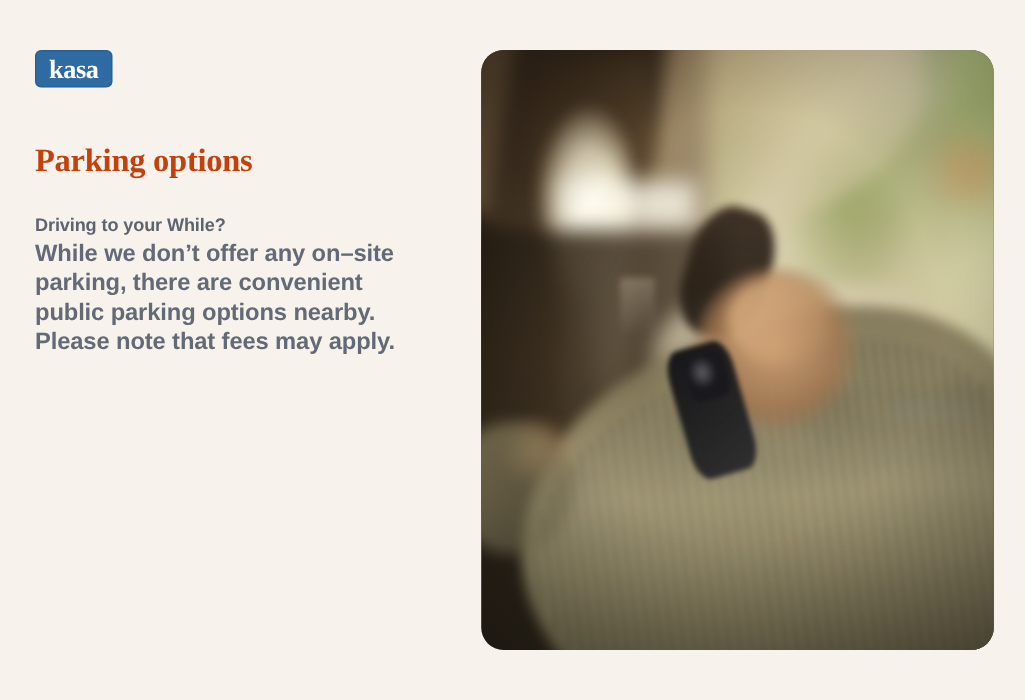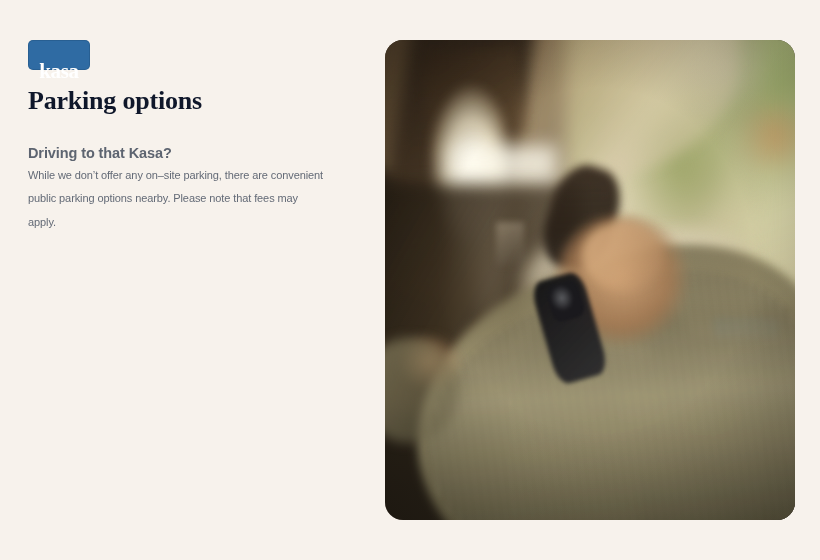--- a/index.html
+++ b/index.html
@@ -24,47 +24,47 @@
     box-shadow:0 0 0 1px rgba(20,60,95,.25) inset;
   }
   .logo-text{
     font-family:"Liberation Serif", serif;
     color:#ffffff;
     font-size:21px;
     font-weight:700;
     letter-spacing:-0.3px;
     line-height:1;
     position:relative;
-    top:16px;
+    top:0px;
   }
 
   .page-title{
-    margin-top:16px;
+    margin-top:44px;
     font-family:"Liberation Serif", serif;
     font-weight:700;
     font-size:26px;
     line-height:1.15;
     letter-spacing:-0.2px;
-    color:#0f172a;
+    color:#c2410c;
   }
 
   .body-block{margin-top:27px;width:300px;}
 
   .sub-head{
     font-family:"Liberation Sans", sans-serif;
     font-weight:700;
     font-size:14.5px;
     line-height:1.45;
     color:#5d6470;
     letter-spacing:-0.1px;
   }
   .para{
     font-family:"Liberation Sans", sans-serif;
-    font-weight:400;
-    font-size:11px;
+    font-weight:700;
+    font-size:19px;
     line-height:23.5px;
     color:#636a76;
     letter-spacing:-0.1px;
     margin:0;
   }
   .spacer{height:22px;}
 
   
   .photo-frame{
     position:absolute;left:385px;top:40px;
@@ -299,21 +299,21 @@
 
     <div class="logo">
       <span class="logo-text">kasa</span>
     </div>
 
     <div class="page-title">Parking options</div>
 
     <div class="body-block">
 
       <div>
-        <div class="sub-head">Driving to that Kasa?</div>
+        <div class="sub-head">Driving to your While?</div>
         <p class="para">While we don’t offer any on–site parking, there are convenient public parking options nearby. Please note that fees may apply.</p>
       </div>
 
       <div class="spacer"></div>
 
       <div>
       </div>
 
     </div>
   </div>

